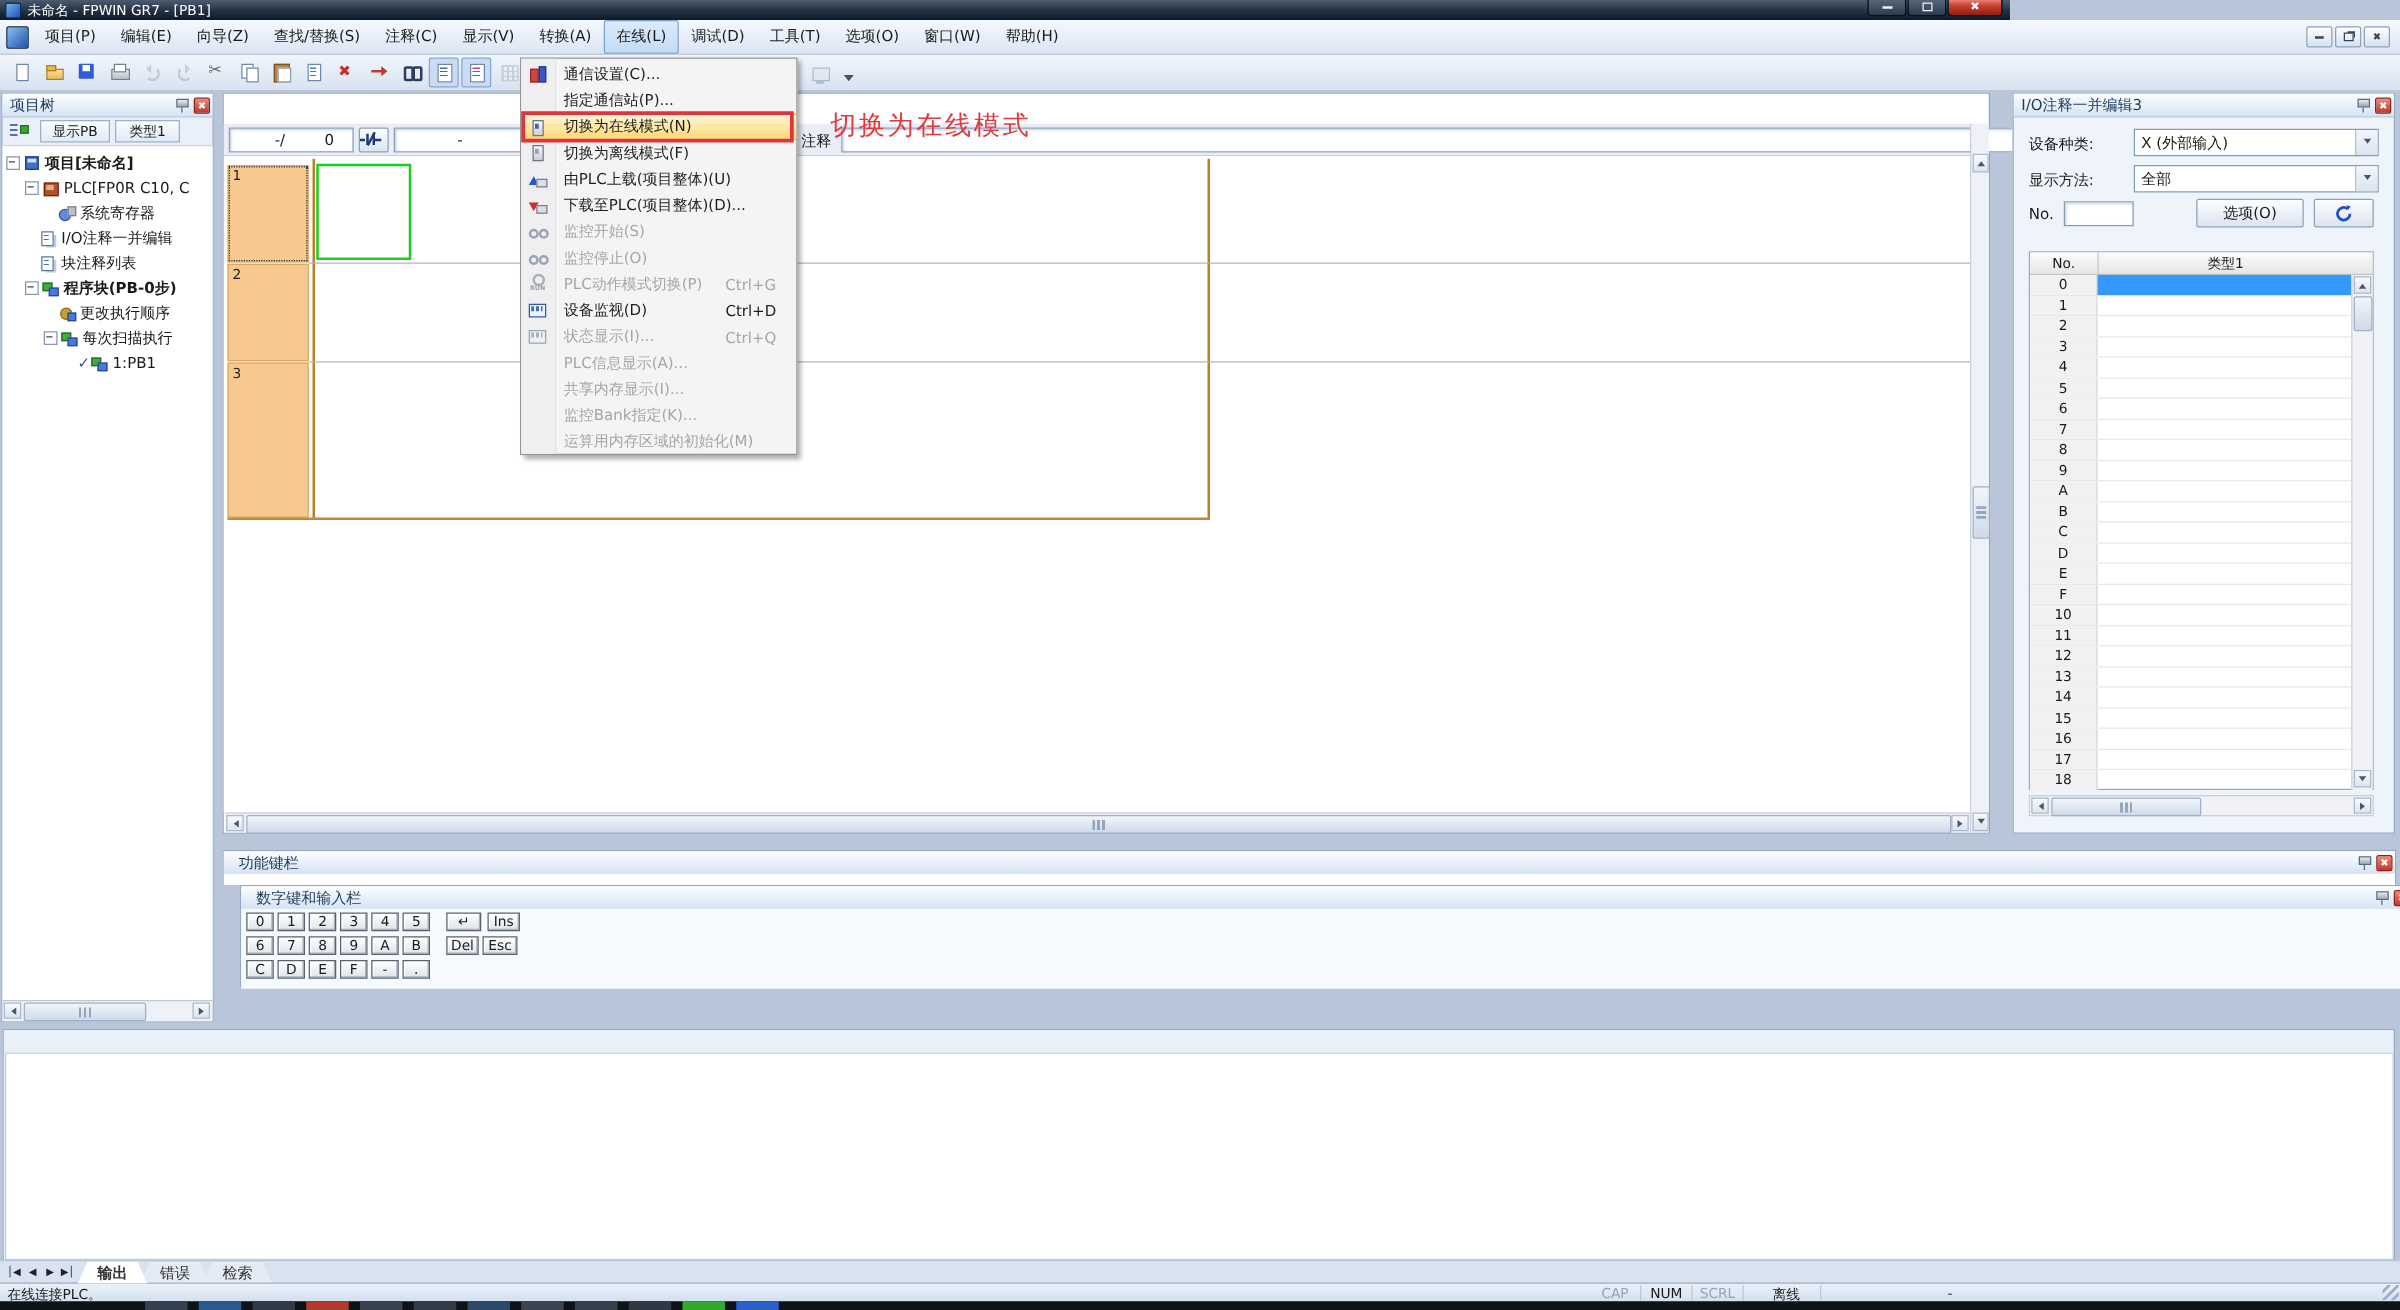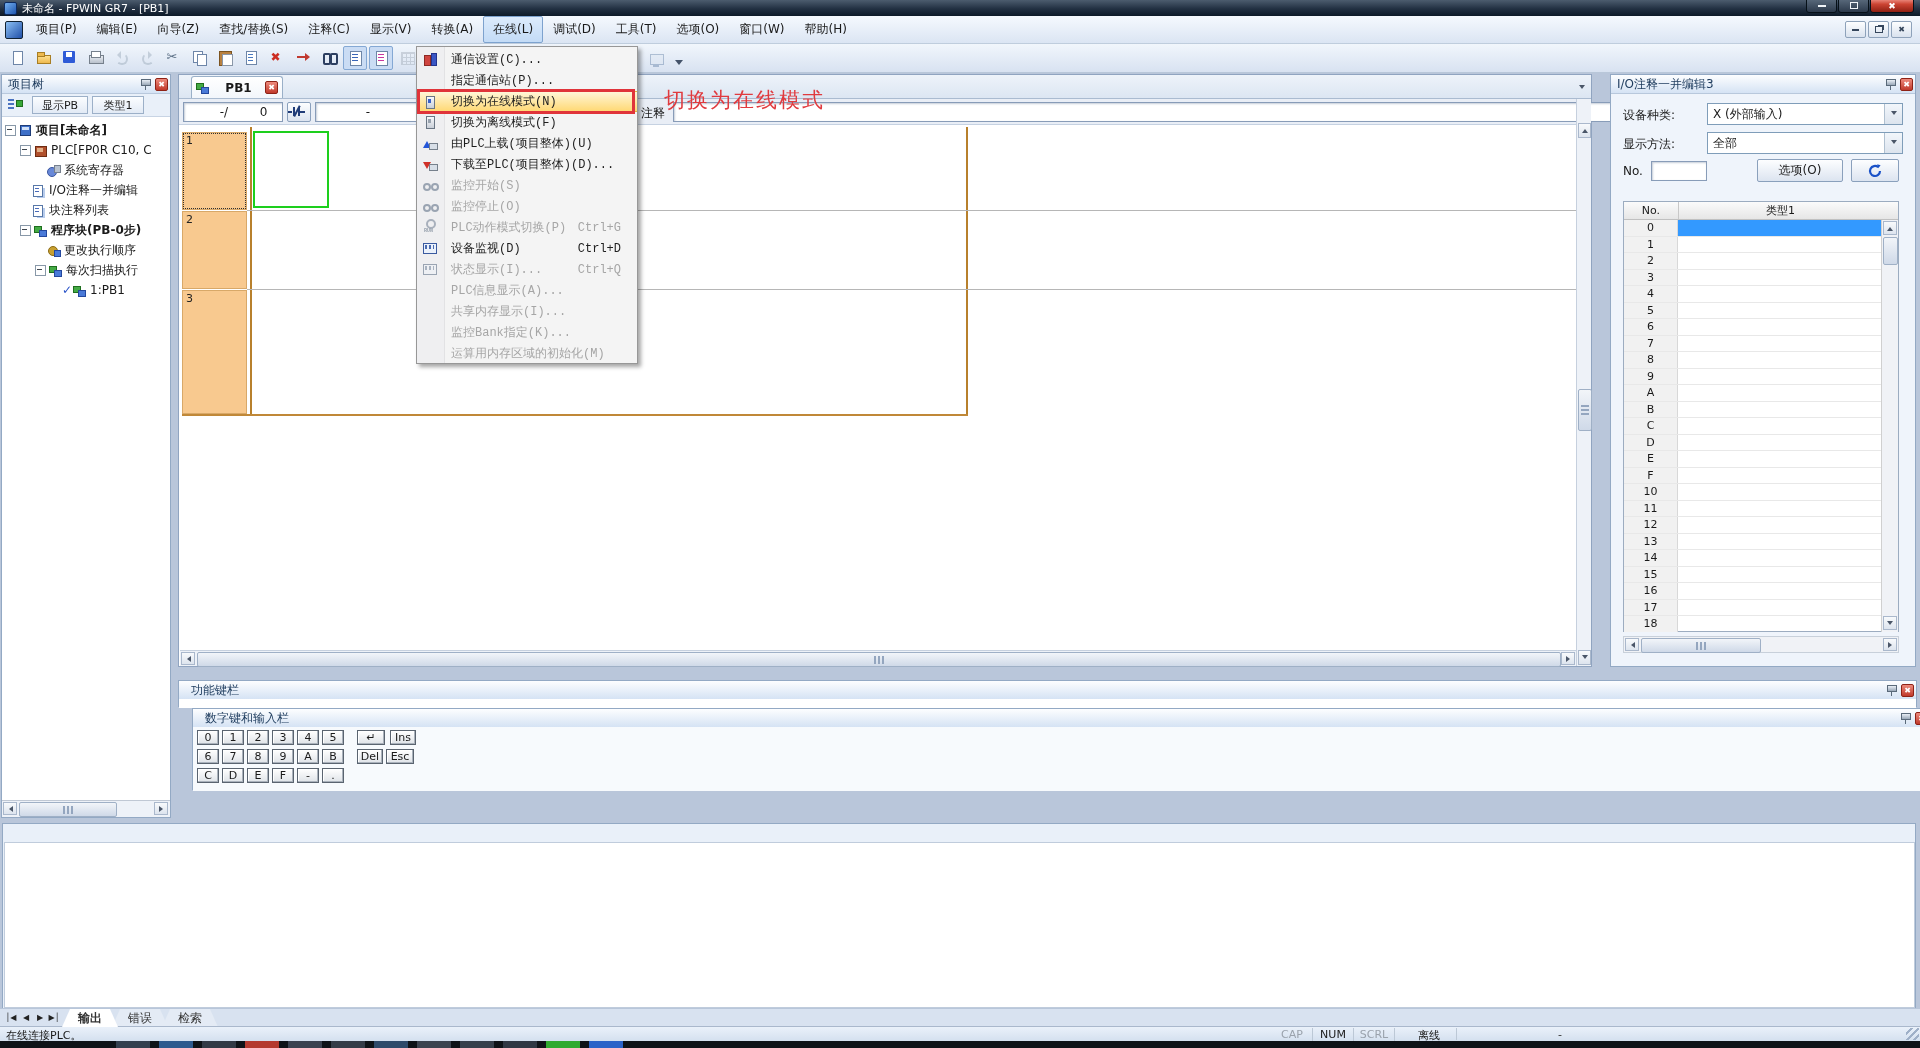--- a/index.html
+++ b/index.html
@@ -1,20 +1,20 @@
 <!DOCTYPE html>
 <html><head>
 <meta charset="utf-8">
 <style>
   html,body{margin:0;padding:0;background:#888;}
   #root{position:relative;width:1920px;height:1048px;overflow:hidden;
         font-family:"DejaVu Sans","Liberation Sans",sans-serif;font-size:12px;color:#1a1a1a;background:#b9c6da;}
   .abs{position:absolute;}
   
-  #titlebar{left:0;top:0;width:1920px;height:16px;background:linear-gradient(#4c5c6e,#223042 55%,#0d1a28);
+  #titlebar{left:0;top:0;width:1608px;height:16px;background:linear-gradient(#4c5c6e,#223042 55%,#0d1a28);
             color:#fff;display:flex;align-items:center;font-size:11px;}
   #appicon{width:11px;height:11px;margin:0 5px 0 4px;background:linear-gradient(135deg,#74b0f0,#1e56b0);border:1px solid #0c2a60;border-radius:2px;}
   .wbtn{height:13px;margin-top:-2px;border:1px solid #061018;border-radius:0 0 3px 3px;display:flex;align-items:center;justify-content:center;}
   #btn-min{width:29px;background:linear-gradient(#5a6a7c,#2c3a4c);}
   #btn-min i{width:8px;height:2px;background:#f0f4f8;}
   #btn-restore{width:29px;background:linear-gradient(#5a6a7c,#2c3a4c);position:relative;}
   #btn-restore i{width:6px;height:5px;border:1px solid #f0f4f8;display:block;}
   #btn-close{width:42px;background:linear-gradient(#ef9286,#cc4433 40%,#8e1f12);color:#fff;font-size:9px;}
   #wbtns{position:absolute;right:6px;top:0;display:flex;gap:1px;}
   
@@ -354,28 +354,20 @@
           <i class="tri-l"></i>
         </span>
       <span class="sthumb hgrip" style="left:17px;top:1px;width:96px;height:13px;"></span>
       <span class="sbtn abs" style="left:152px;top:1px;width:14px;height:13px;">
           <i class="tri-r"></i>
         </span>
     </div>
   </div>
 
   <div id="editor" class="abs">
-    <div id="tabstrip">
-      <span id="tab-pb1">
-        <span class="tic2 t-program-block-icon"></span>
-        <span class="lbl">PB1</span>
-        <span class="xbtn"></span>
-      </span>
-      <span id="tab-dd" class="tri-d"></span>
-    </div>
     <div id="ldr-toolbar">
       <span id="step-box" class="sunken">
         <span class="p1">-/</span>
         <span class="p2">0</span>
       </span>
       <span id="contact-btn" class="raised">
         <span class="i-contact-icon"><i class="slash"></i></span>
       </span>
       <span id="dev-box" class="sunken">-</span>
       <span id="comment-lbl">注释</span>
@@ -660,21 +652,21 @@
       <span class="tba" style="left: 331px; background: rgb(52, 60, 72);"></span>
       <span class="tba" style="left: 374px; background: rgb(46, 74, 106);"></span>
       <span class="tba" style="left: 417px; background: rgb(60, 68, 80);"></span>
       <span class="tba" style="left: 460px; background: rgb(54, 64, 76);"></span>
       <span class="tba" style="left: 503px; background: rgb(48, 56, 68);"></span>
       <span class="tba" style="left: 546px; background: rgb(47, 170, 47);"></span>
       <span class="tba" style="left: 589px; background: rgb(42, 98, 200);"></span>
     </div>
 
   <div id="online-menu" class="abs">
-    <div id="online-menu-items" style="position:relative;font-family:Liberation Mono, monospace;">
+    <div id="online-menu-items" style="position:relative;">
         <div class="mitem">
           <span class="mic m-comm-settings-icon"></span>
           <span class="mlabel">通信设置(C)...</span>
           <span class="mshort"></span>
         </div>
         <div class="mitem">
           <span class="mic"></span>
           <span class="mlabel">指定通信站(P)...</span>
           <span class="mshort"></span>
         </div>

